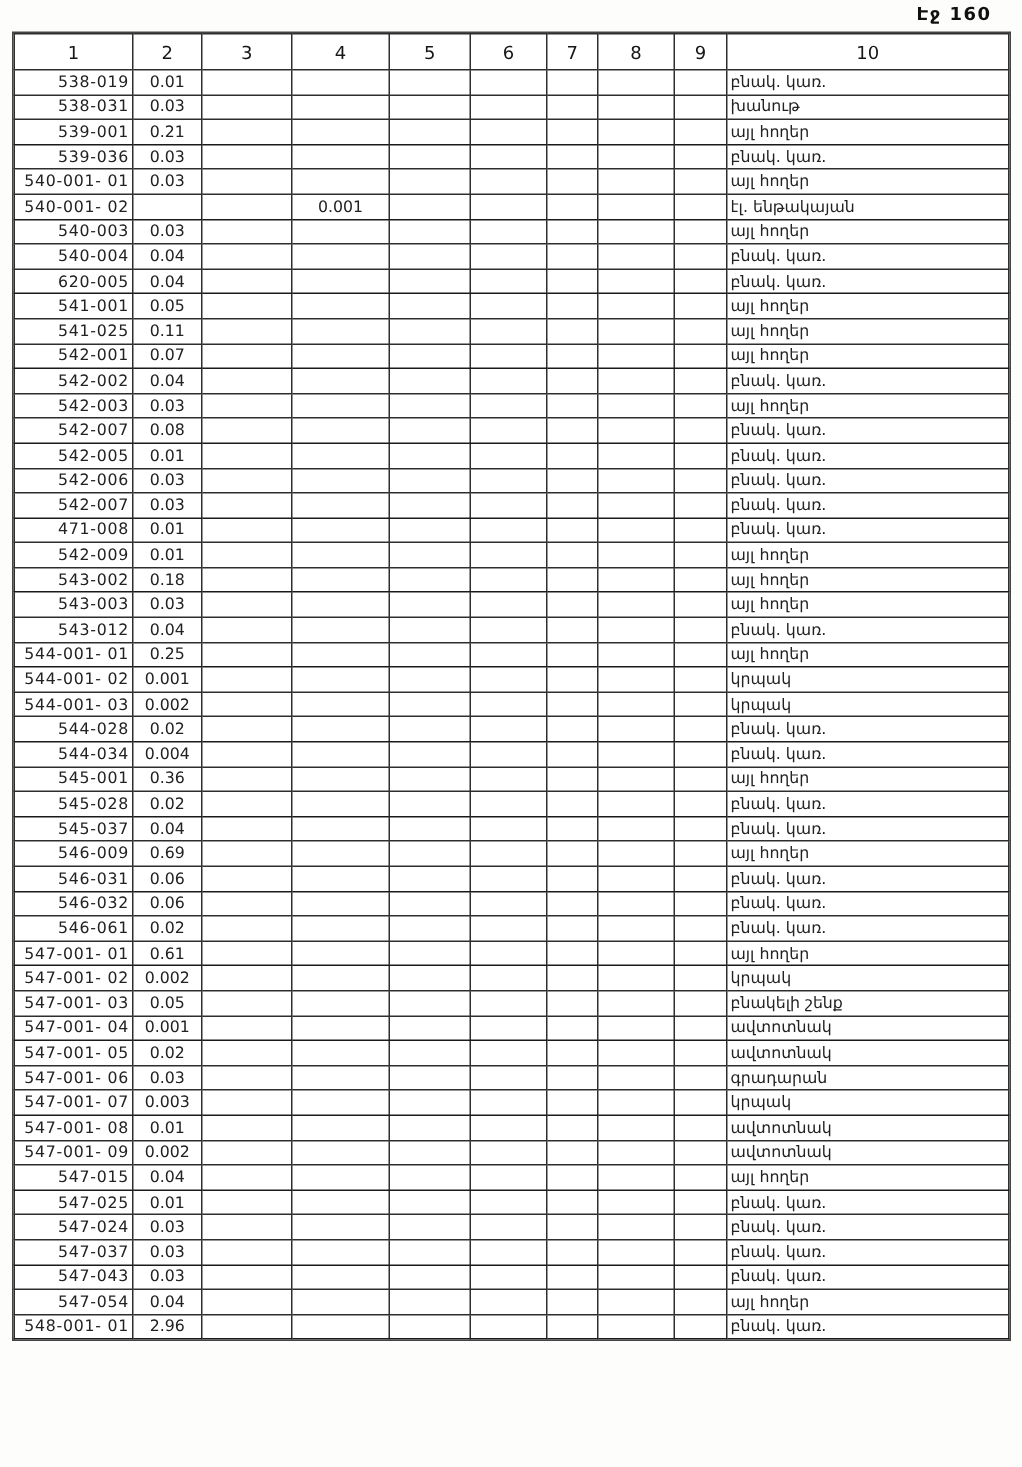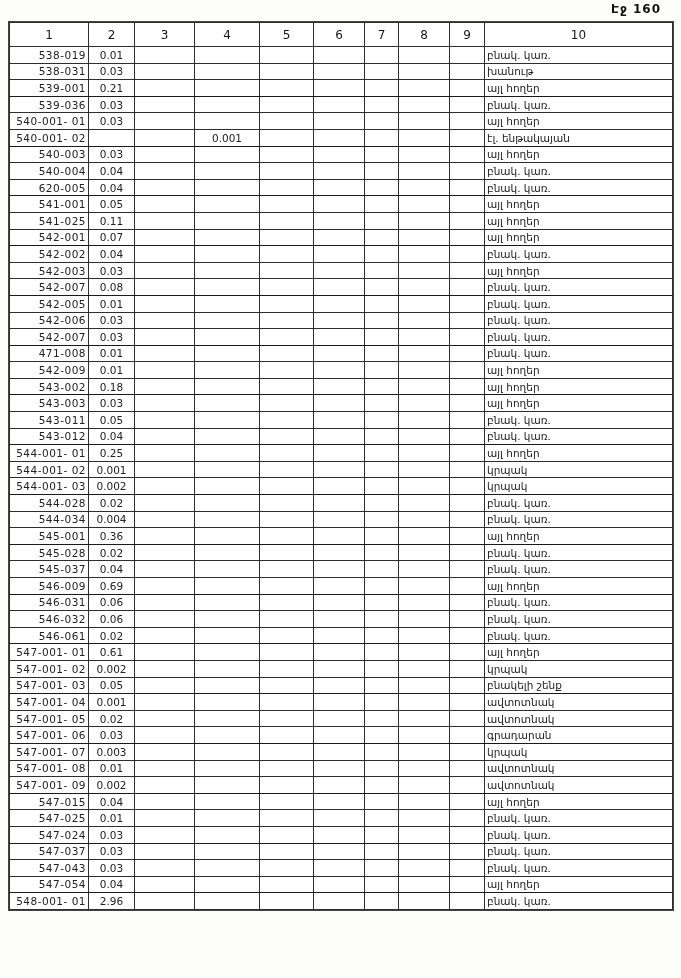--- a/index.html
+++ b/index.html
@@ -329,32 +329,20 @@
         <td></td>
         <td class="cell-val"></td>
         <td></td>
         <td></td>
         <td></td>
         <td></td>
         <td></td>
         <td class="cell-note">այլ հողեր</td>
       </tr>
       <tr>
-        <td class="cell-code">543-011</td>
-        <td class="cell-val">0.05</td>
-        <td></td>
-        <td class="cell-val"></td>
-        <td></td>
-        <td></td>
-        <td></td>
-        <td></td>
-        <td></td>
-        <td class="cell-note">բնակ. կառ.</td>
-      </tr>
-      <tr>
         <td class="cell-code">543-012</td>
         <td class="cell-val">0.04</td>
         <td></td>
         <td class="cell-val"></td>
         <td></td>
         <td></td>
         <td></td>
         <td></td>
         <td></td>
         <td class="cell-note">բնակ. կառ.</td>

